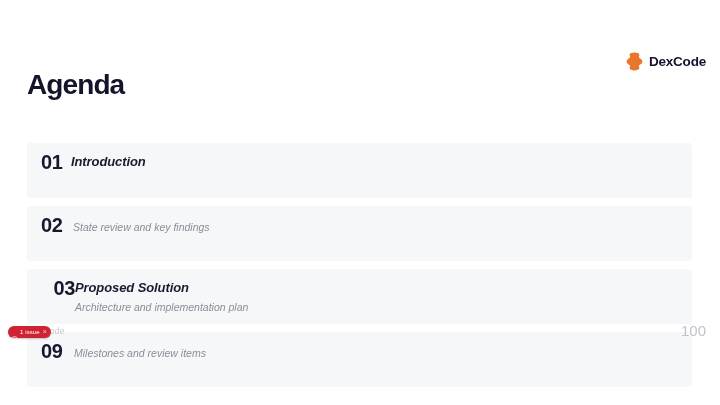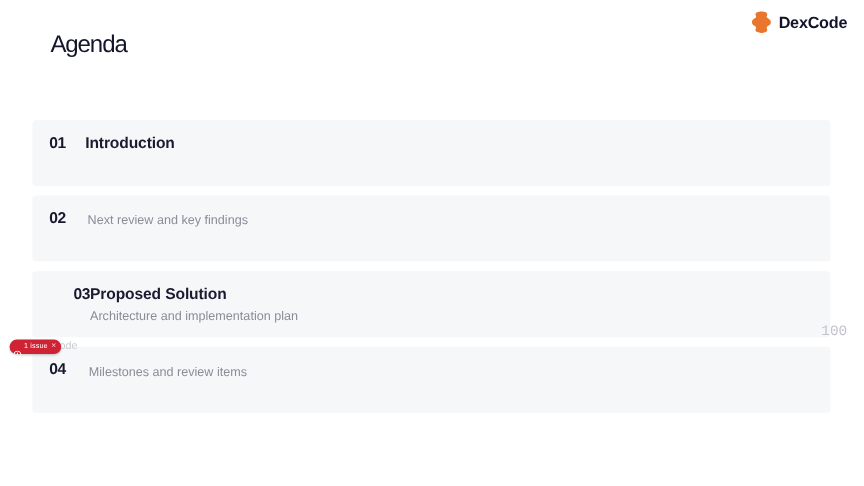--- a/index.html
+++ b/index.html
@@ -16,20 +16,21 @@
     position: relative;
     -webkit-font-smoothing: antialiased;
   }
 
   
   .slide {
     position: relative;
     width: 720px;
     height: 302px;
     background: #ffffff;
+    margin-top: 43px;
   }
 
   
   .brand {
     position: absolute;
     top: 9px;
     right: 14px;
     display: flex;
     align-items: center;
     gap: 6px;
@@ -44,24 +45,24 @@
     font-size: 13.5px;
     font-weight: bold;
     letter-spacing: -0.2px;
     color: #13132b;
     line-height: 1;
   }
 
   
   .page-title {
     position: absolute;
-    left: 42px;
+    left: 27px;
     top: 26px;
-    font-size: 20px;
-    font-weight: normal;
+    font-size: 28px;
+    font-weight: bold;
     letter-spacing: -0.9px;
     color: #14142b;
     line-height: 1.15;
   }
 
   
   .agenda-list {
     position: absolute;
     left: 27px;
     top: 100px;
@@ -75,33 +76,34 @@
     position: relative;
     height: 55px;
     background: #f6f7f9;
     border-radius: 3px;
     padding: 9px 0 0 14px;
     display: flex;
     align-items: flex-start;
   }
 
   .row-number {
-    font-size: 13px;
+    font-size: 20px;
     font-weight: bold;
     letter-spacing: -0.4px;
     color: #17172e;
     line-height: 20px;
     width: 32px;
     flex: 0 0 auto;
   }
 
   .row-text {
     display: flex;
     flex-direction: column;
     padding-top: 1px;
+    font-style: italic;
   }
 
   .row-title {
     font-size: 13px;
     font-weight: bold;
     letter-spacing: -0.1px;
     color: #1b1b30;
     line-height: 17px;
   }
 
@@ -125,25 +127,24 @@
     left: 27px;
     bottom: 8px;
     font-size: 9px;
     color: #c9c9d2;
     line-height: 12px;
   }
 
   .page-number {
     position: absolute;
     right: 14px;
-    bottom: 20px;
-    font-size: 12px;
+    bottom: 8px;
+    font-size: 15px;
     color: #c2c2cc;
     line-height: 12px;
-    font-family: Liberation Mono, monospace;
   }
 
   
   .issue-badge {
     position: absolute;
     left: 8px;
     bottom: 7px;
     height: 12px;
     padding: 0 4px 0 3px;
     background: #cf2233;
@@ -200,34 +201,34 @@
     <div class="agenda-row" data-index="0">
       <span class="row-number">01</span>
       <span class="row-text">
         <span class="row-title">Introduction</span>
       </span>
     </div>
 
     <div class="agenda-row" data-index="1">
       <span class="row-number">02</span>
       <span class="row-text">
-        <span class="row-subtitle">Next review and key findings</span>
+        <span class="row-subtitle">State review and key findings</span>
       </span>
     </div>
 
     <div class="agenda-row" data-index="2">
       <span class="row-number">03</span>
       <span class="row-text">
         <span class="row-title">Proposed Solution</span>
         <span class="row-subtitle">Architecture and implementation plan</span>
       </span>
     </div>
 
     <div class="agenda-row" data-index="3">
-      <span class="row-number">04</span>
+      <span class="row-number">09</span>
       <span class="row-text">
         <span class="row-subtitle">Milestones and review items</span>
       </span>
     </div>
 
   </div>
 
   <div class="footer-brand">DexCode</div>
   <div class="page-number">100</div>
 

